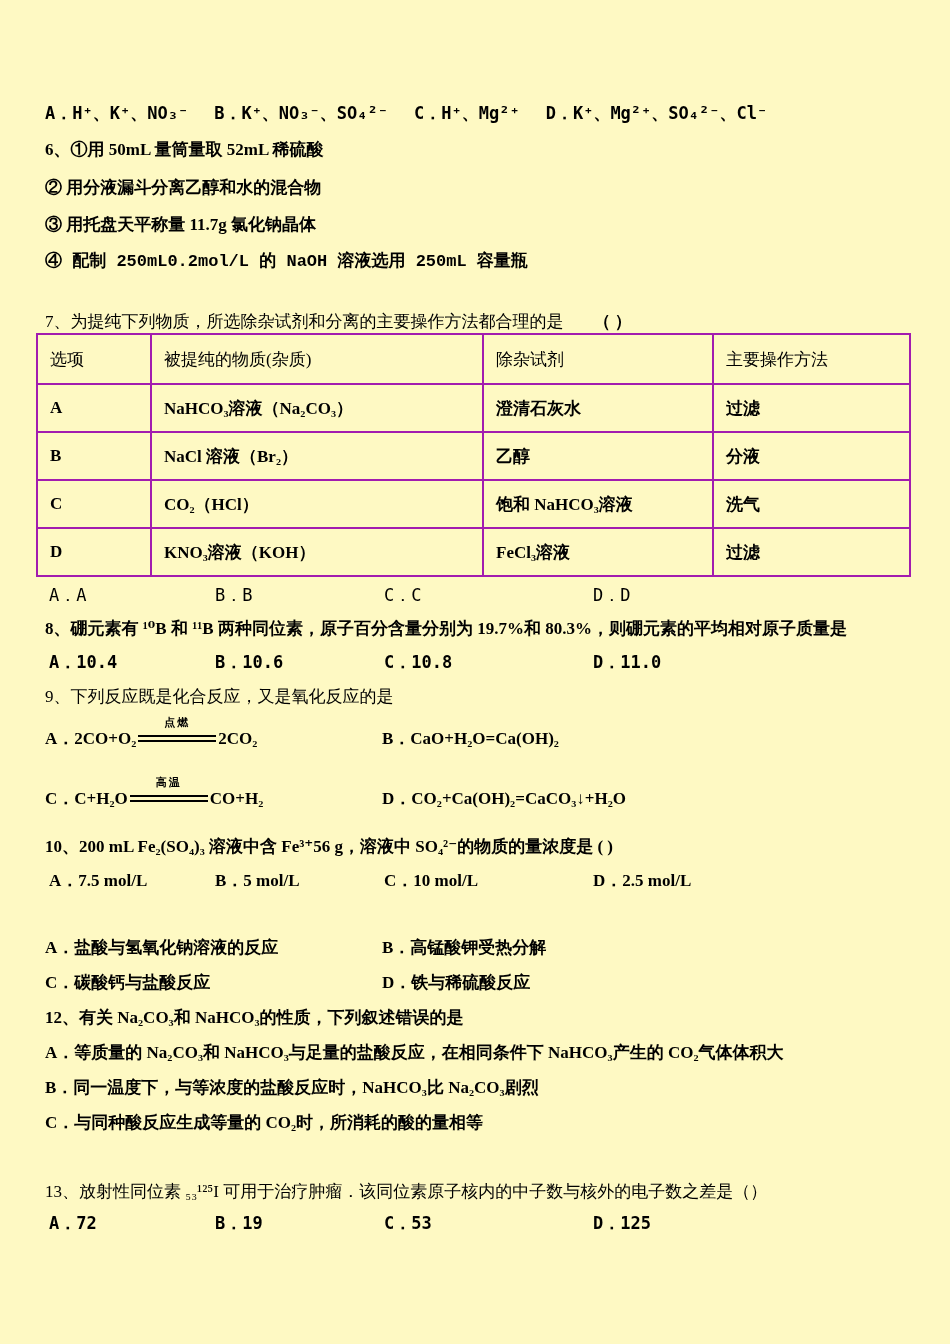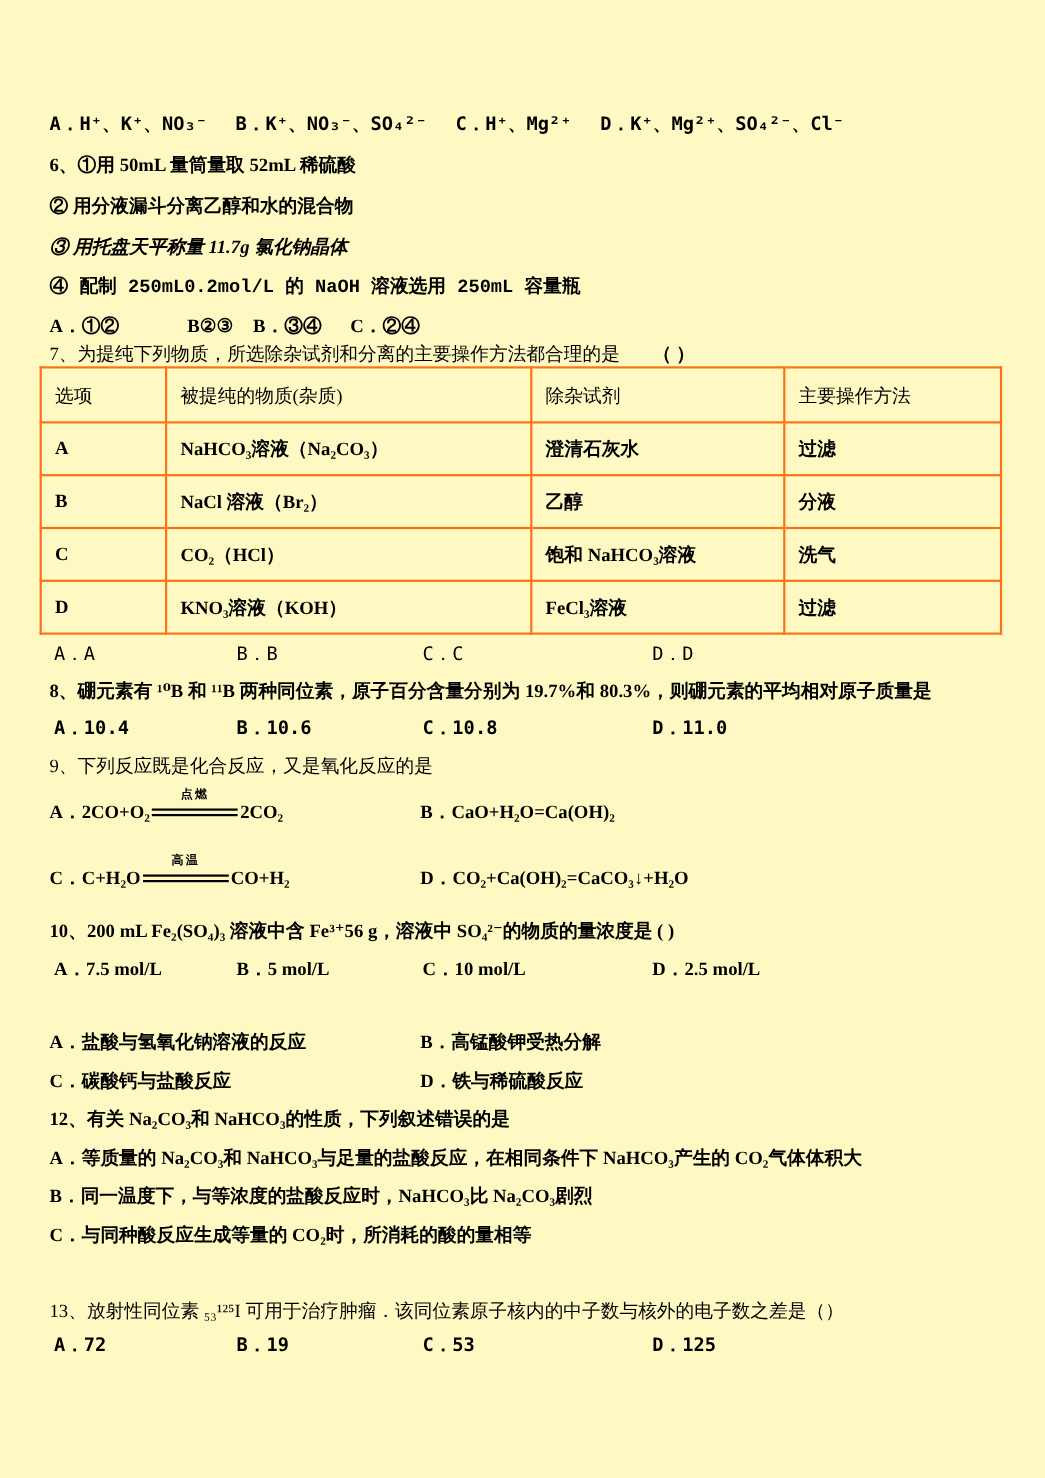--- a/index.html
+++ b/index.html
@@ -65,21 +65,21 @@
     position: absolute;
     left: 36px;
     top: 333px;
     border-collapse: collapse;
     table-layout: fixed;
     width: 873px;
     font-size: 17px;
     font-weight: 700;
   }
   .qtable td {
-    border: 2px solid #f97316;
+    border: 2px solid #a21caf;
     padding: 0 4px 0 12px;
     vertical-align: middle;
     overflow: hidden;
     white-space: nowrap;
     margin-top: 20px;
   }
   .qtable .hrow td { height: 48px; font-weight: 400; }
   .qtable .brow td { height: 46px; }
   .qtable .rowletter { font-family: "Liberation Serif", "DejaVu Serif", serif; }
 </style>
@@ -87,25 +87,22 @@
 <body>
 
 <div class="page">
 
   <div class="line mono" style="top:102px;">
     <span class="gap-sm"><span>A．</span><span>H⁺、K⁺、NO₃⁻</span></span><span class="gap-sm"><span>B．</span><span>K⁺、NO₃⁻、SO₄²⁻</span></span><span class="gap-sm"><span>C．</span><span>H⁺、Mg²⁺</span></span><span><span>D．</span><span>K⁺、Mg²⁺、SO₄²⁻、Cl⁻</span></span>
   </div>
 
   <div class="line" style="top:139px;">6、①用 50mL 量筒量取 52mL 稀硫酸</div>
   <div class="line" style="top:177px;">② 用分液漏斗分离乙醇和水的混合物</div>
-  <div class="line" style="top:214px;font-style:italic;">③ 用托盘天平称量 11.7g 氯化钠晶体</div>
+  <div class="line" style="top:214px;">③ 用托盘天平称量 11.7g 氯化钠晶体</div>
   <div class="line" style="top:251px;font-family:Liberation Mono, monospace;">④ 配制 250mL0.2mol/L 的 NaOH 溶液选用 250mL 容量瓶</div>
-  <div class="line" style="top:286px;">
-    <span class="q6gap1">A．①②</span><span class="q6gap2">B②③</span><span class="q6gap3">B．③④</span><span>C．②④</span>
-  </div>
 
   <div class="line light" style="top:311px;">
     <span>7、为提纯下列物质，所选除杂试剂和分离的主要操作方法都合理的是</span><span class="bracket-sp" style="font-weight:700;">（ ）</span>
   </div>
 
   <table class="qtable">
     <colgroup>
       <col style="width:114px">
         <col style="width:332px">
         <col style="width:230px">

